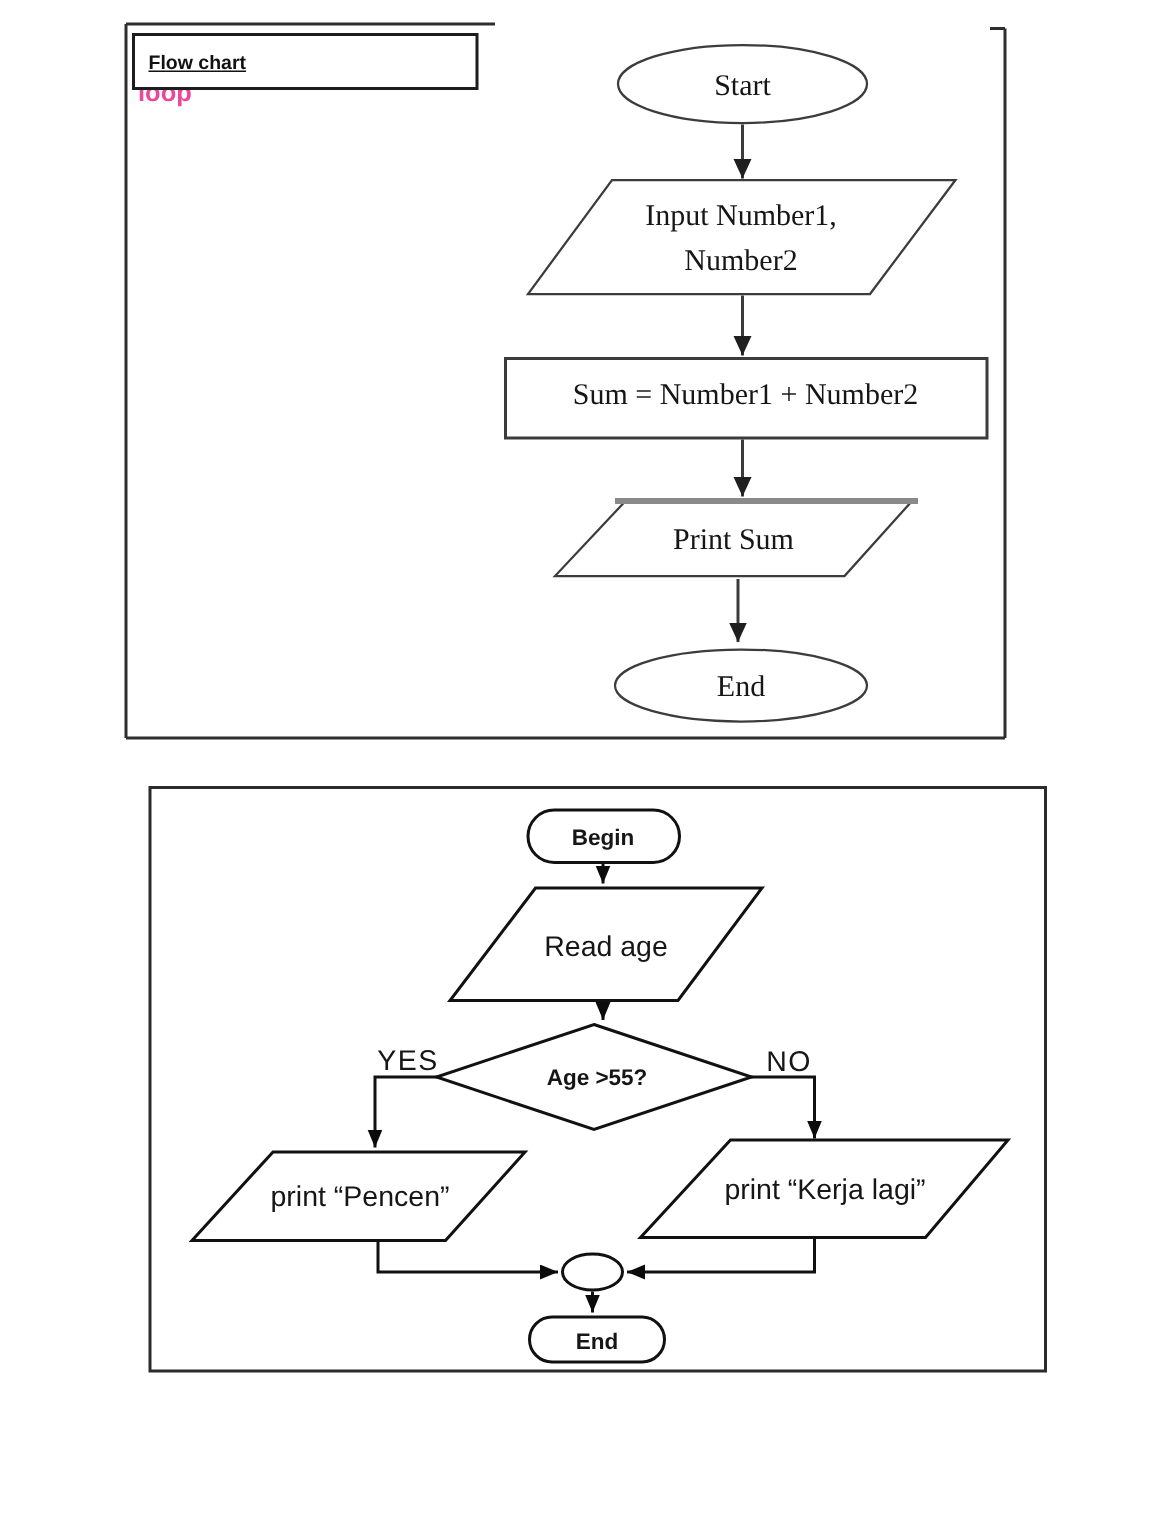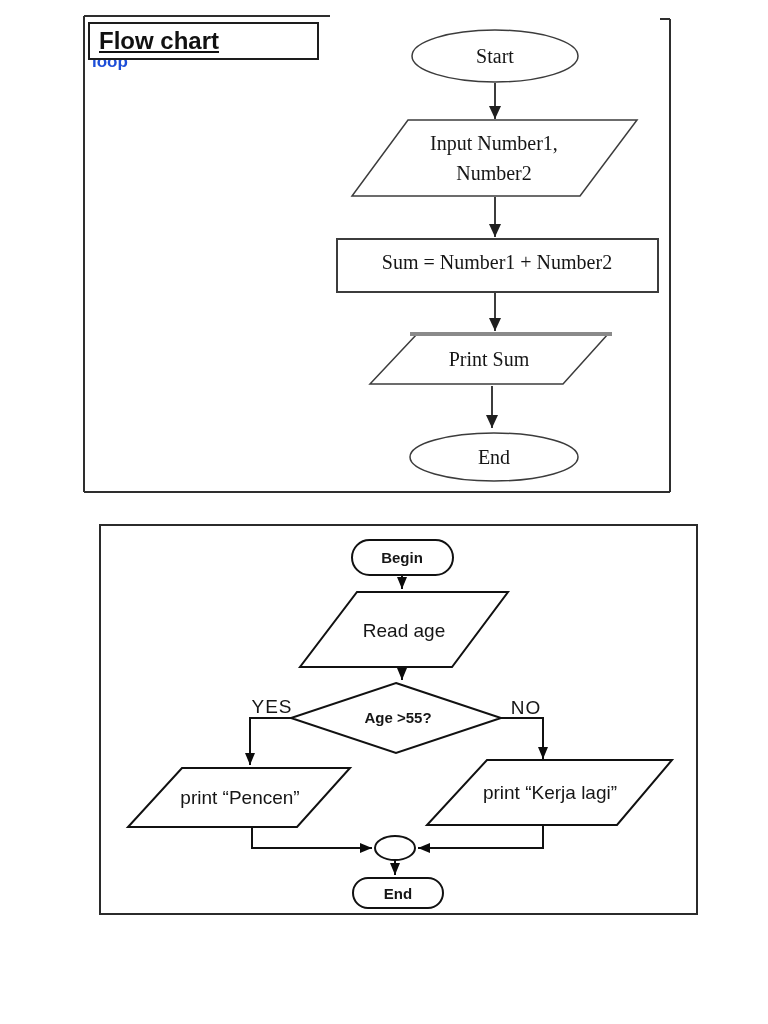--- a/index.html
+++ b/index.html
@@ -10,24 +10,24 @@
   .wire{fill:none;}
   .arrowhead-top{fill:#1f1f1f;stroke:none;}
   .arrowhead-bot{fill:#0b0b0b;stroke:none;}
   text{fill:#161616;}
   .serif-label{font-family:"Liberation Serif",serif;font-size:20px;}
   .sans-label{font-family:"Liberation Sans",sans-serif;font-size:19px;}
   .sans-bold-sm{font-family:"Liberation Sans",sans-serif;font-size:15px;font-weight:bold;}
   .branch-label{font-family:"Liberation Sans",sans-serif;font-size:19px;letter-spacing:1px;}
   
   #loop-behind{position:absolute;left:92px;top:52px;font-size:17px;font-weight:bold;
-               color:#1d4ed8;z-index:1;}
+               color:#ec4899;z-index:1;}
   #label-box{position:absolute;left:88px;top:22px;width:231px;height:38px;background:#ffffff;
              border:2px solid #1d1d1d;box-sizing:border-box;z-index:2;display:flex;align-items:center;}
-  #label-box .title{margin-left:9px;font-size:24px;font-weight:bold;text-decoration:underline;
+  #label-box .title{margin-left:9px;font-size:13px;font-weight:bold;text-decoration:underline;
                     color:#111111;}
 </style>
 </head>
 <body>
 
 <div id="page">
 
   <div id="loop-behind">loop</div>
 
   <div id="label-box">

